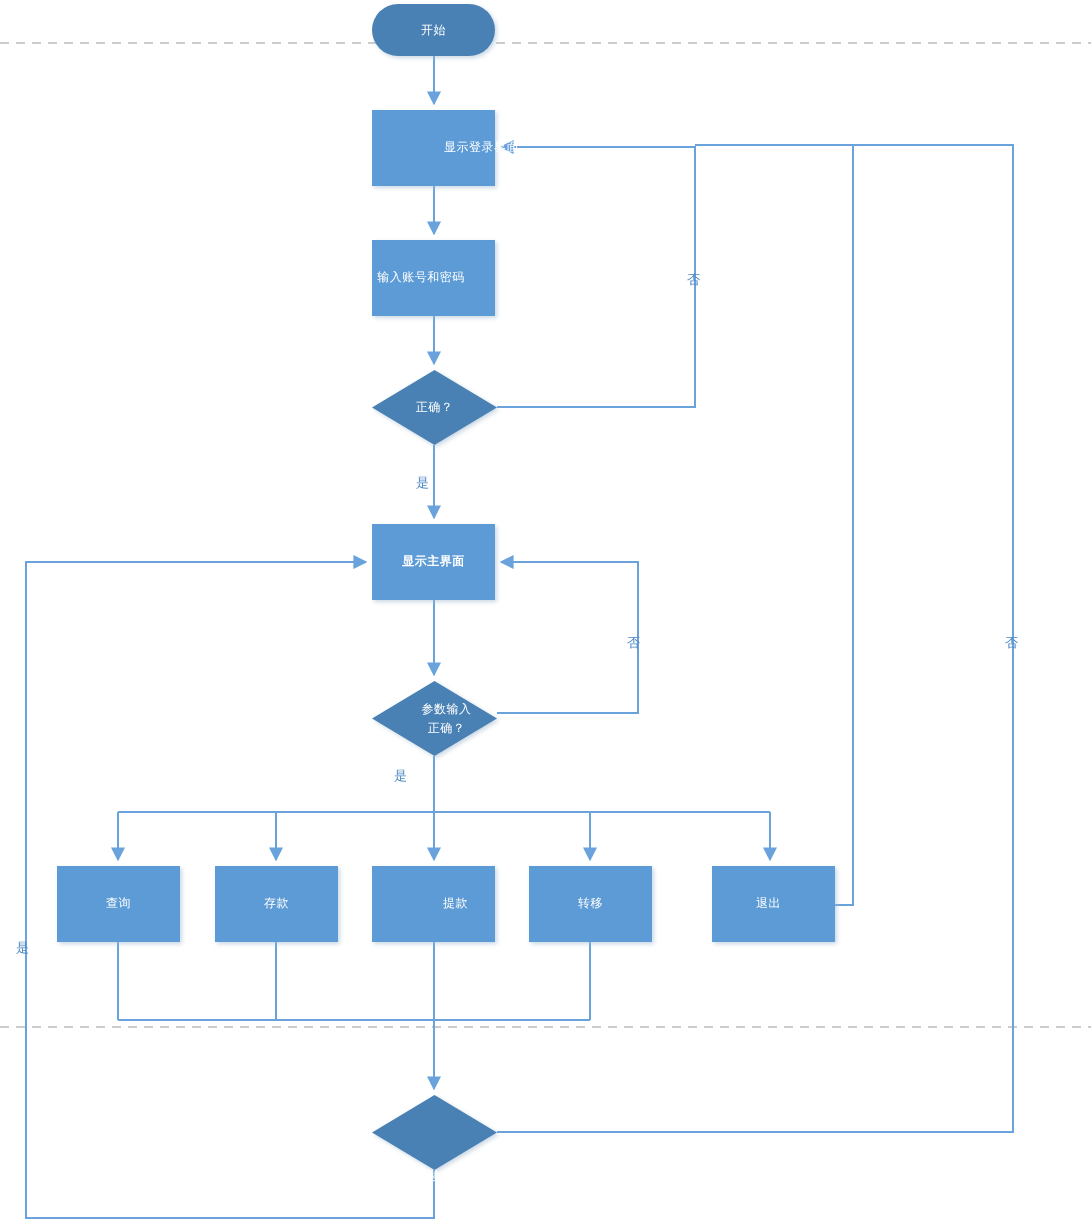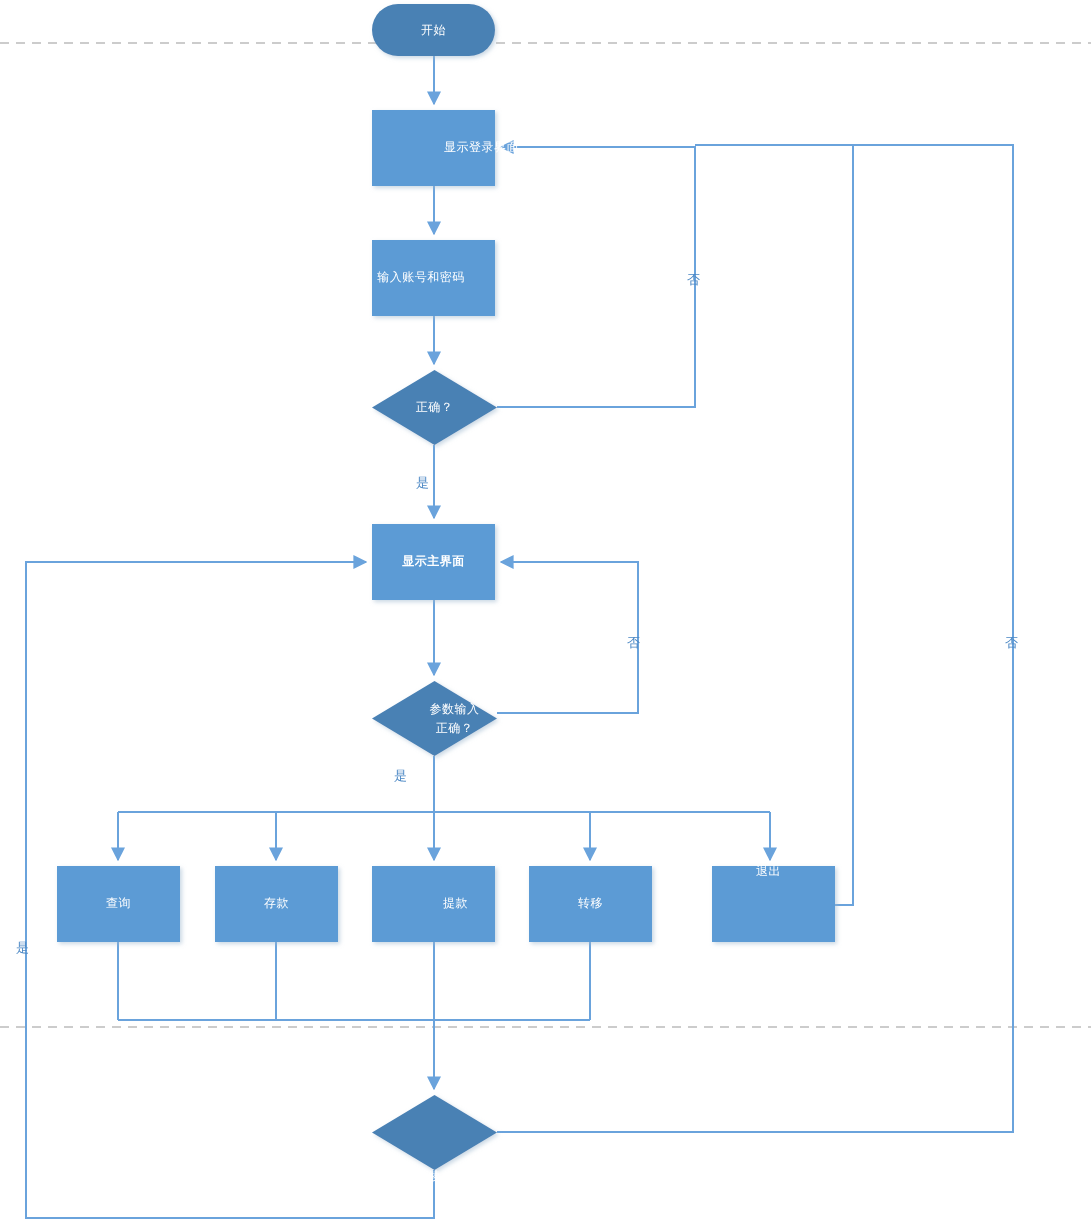--- a/index.html
+++ b/index.html
@@ -133,32 +133,32 @@
   <div class="node-label" style="left:372px; top:21px; width:123px;">开始</div>
 
   <div class="node-label" style="left:372px; top:138px; width:123px;padding-left:48px;">显示登录界面</div>
 
   <div class="node-label" style="left:372px; top:268px; width:98px;">输入账号和密码</div>
 
   <div class="node-label" style="left:372px; top:398px; width:125px;">正确？</div>
 
   <div class="node-label" style="left:372px; top:552px; width:123px;font-weight:bold;">显示主界面</div>
 
-  <div class="node-label" style="left:392px; top:700px; width:125px;">参数输入
+  <div class="node-label" style="left:384px; top:700px; width:125px;">参数输入
 正确？</div>
 
   <div class="node-label" style="left:57px; top:894px; width:123px;">查询</div>
 
   <div class="node-label" style="left:215px; top:894px; width:123px;">存款</div>
 
   <div class="node-label" style="left:372px; top:894px; width:111px;margin-left:28px;">提款</div>
 
   <div class="node-label" style="left:529px; top:894px; width:123px;">转移</div>
 
-  <div class="node-label" style="left:712px; top:862px; width:113px;">退出</div>
+  <div class="node-label" style="left:712px; top:894px; width:113px;">退出</div>
 
   <div class="node-label" style="left:372px; top:1167px; width:125px;">继续？</div>
 
   <div class="edge-label vert" style="left:686px; top:263px;">否</div>
 
   <div class="edge-label" style="left:416px; top:475px;">是</div>
 
   <div class="edge-label vert" style="left:626px; top:626px;">否</div>
 
   <div class="edge-label" style="left:394px; top:768px;">是</div>

